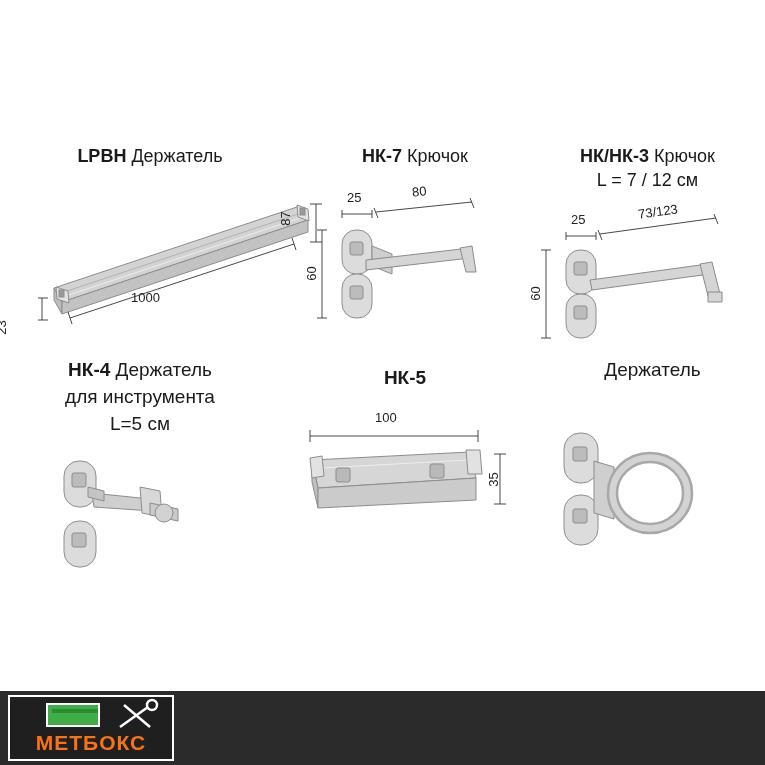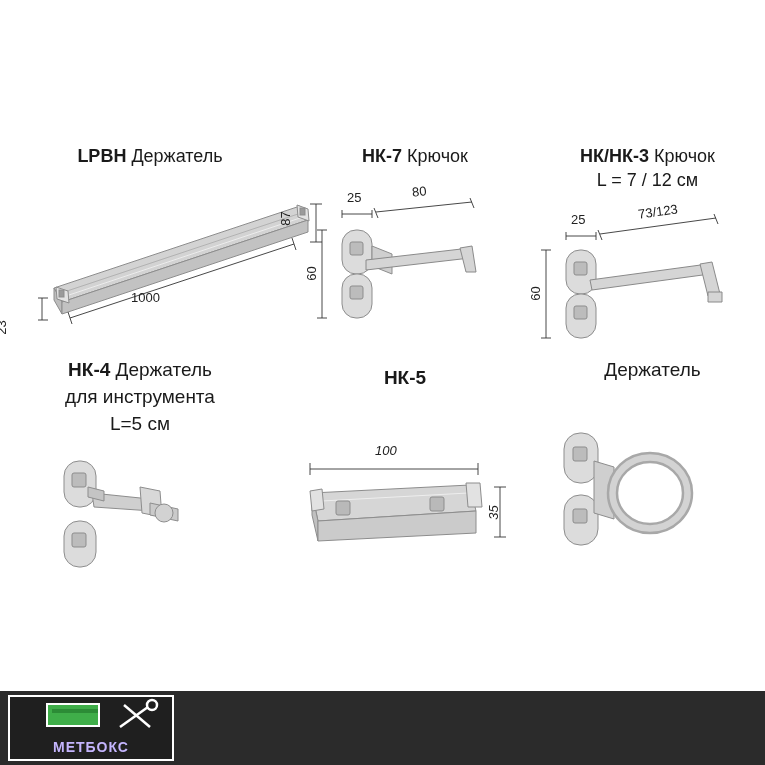--- a/index.html
+++ b/index.html
@@ -113,22 +113,22 @@
     position: relative;
     width: 100%;
     height: 100%;
     background: #1f1f1f;
     display: flex;
     flex-direction: column;
     align-items: center;
     justify-content: flex-end;
   }
   .logo-text {
-    color: #c4b5fd;
-    font-size: 14px;
+    color: #f97316;
+    font-size: 21px;
     font-weight: bold;
     letter-spacing: 1px;
     margin-bottom: 4px;
     font-family: "Liberation Sans", sans-serif;
     margin-top: 48px;
   }
   .logo-box {
     position: absolute;
     left: 36px;
     top: 6px;
@@ -317,21 +317,21 @@
             </g>
           </svg>
         </div>
       </div>
 
       <div class="cell" style="width:270px;">
         <div class="cell-title" style="font-size:19px; line-height:27px;margin-top:8px;">
           <div><span class="code">НК-5</span></div>
         </div>
 
-        <div class="fig" style="height:180px; margin-top:54px;font-style:italic;">
+        <div class="fig" style="height:180px; margin-top:21px;">
           <svg width="270" height="170" viewBox="0 0 270 170">
             <g stroke="#8d8d8d" stroke-width="1">
               <polygon points="42,48 200,40 206,66 48,76" fill="#d6d6d6"></polygon>
               <polygon points="42,48 48,76 48,96 42,70" fill="#c0c0c0"></polygon>
               <polygon points="48,76 206,66 206,88 48,96" fill="#cbcbcb"></polygon>
               <polyline points="52,56 198,48" fill="none" stroke="#eeeeee"></polyline>
               <rect x="66" y="56" width="14" height="14" rx="2" fill="#b9b9b9"></rect>
               <rect x="160" y="52" width="14" height="14" rx="2" fill="#b9b9b9"></rect>
               <polygon points="40,46 52,44 54,64 42,66" fill="#e2e2e2"></polygon>
               <polygon points="196,38 210,38 212,62 198,62" fill="#e2e2e2"></polygon>

